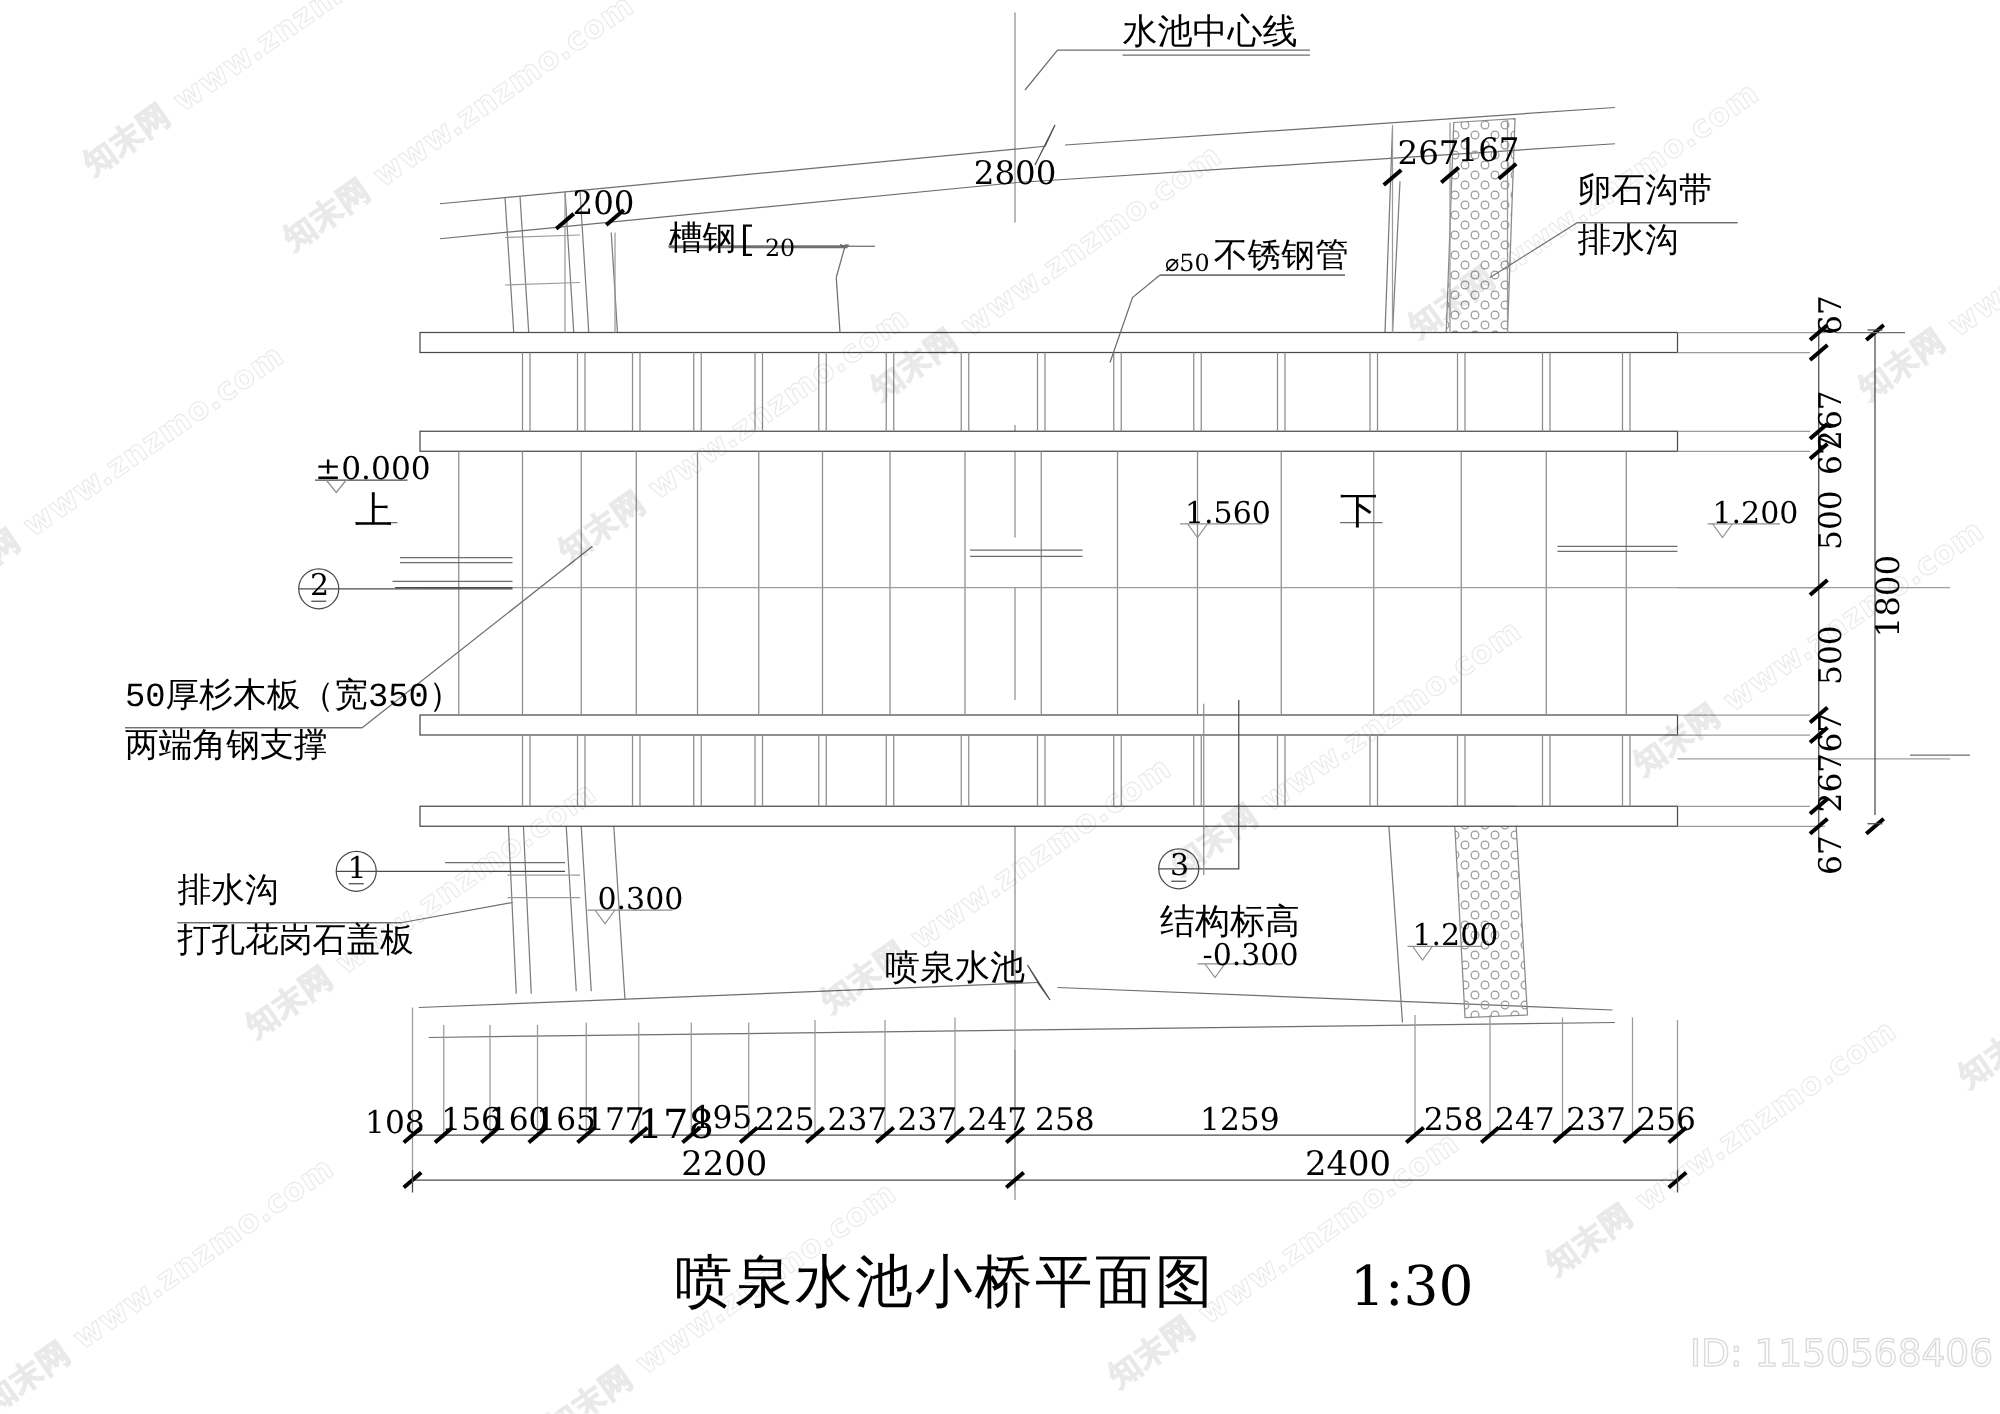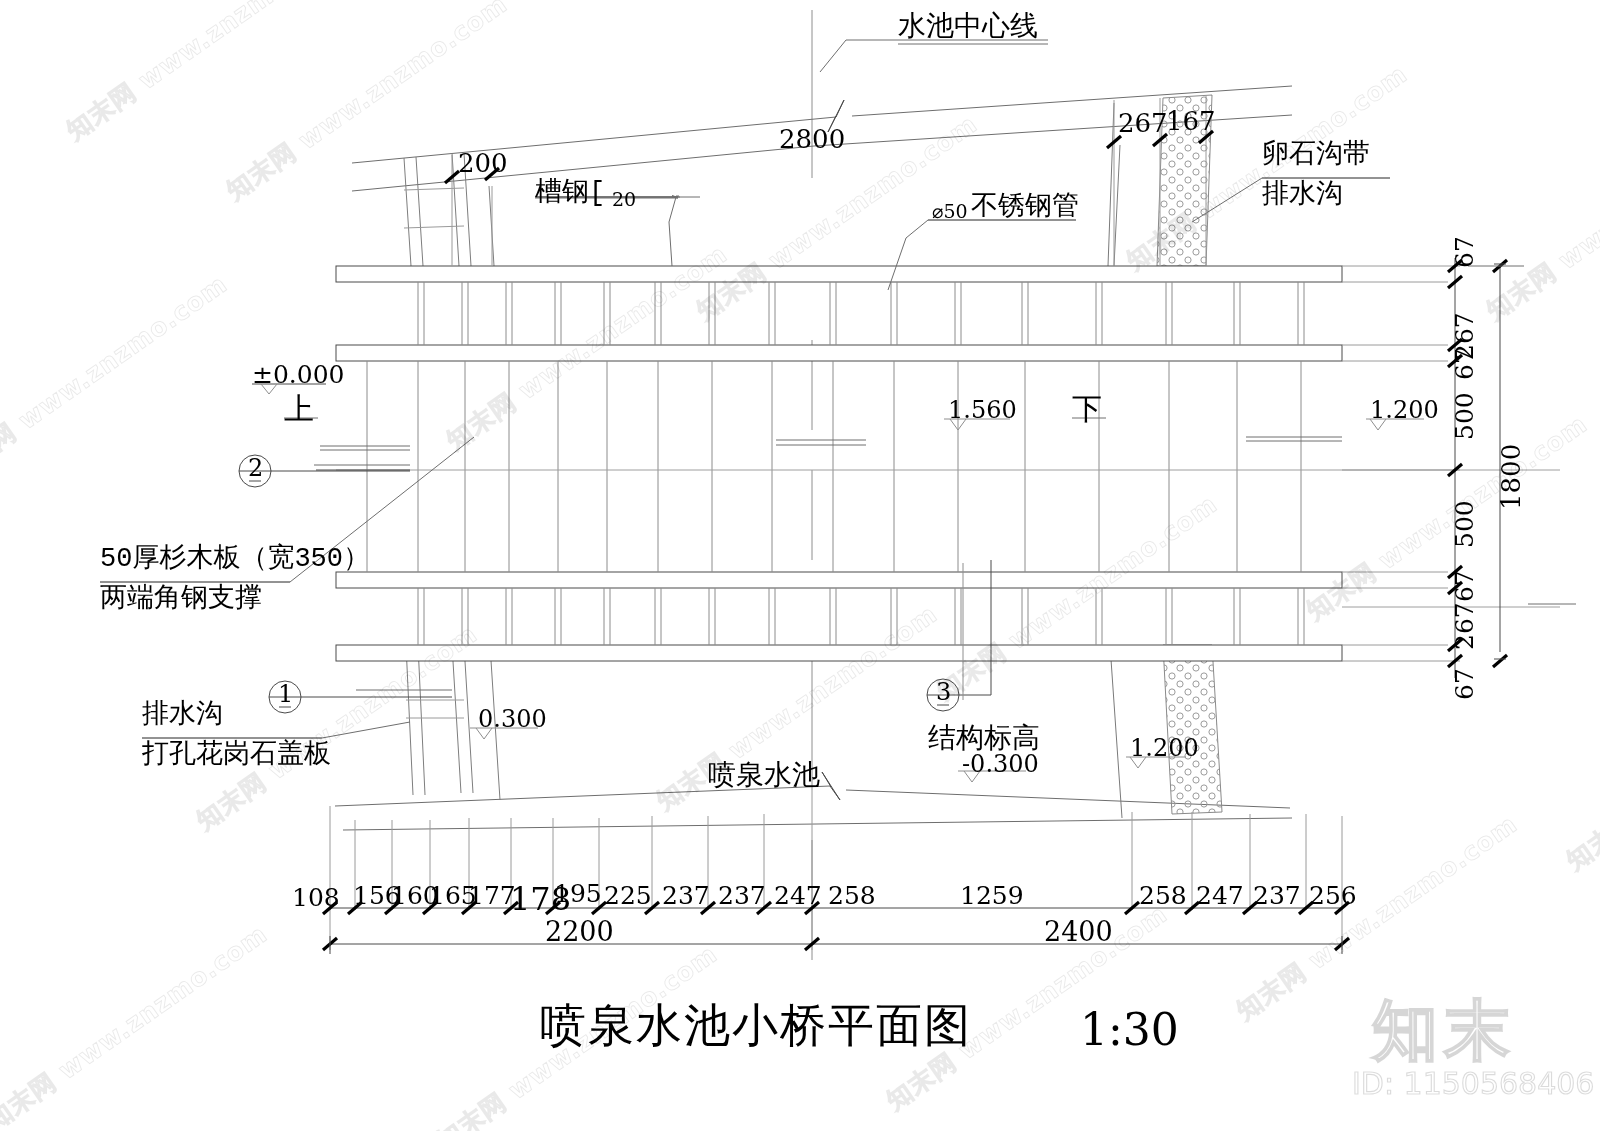--- a/index.html
+++ b/index.html
@@ -517,16 +517,15 @@
     <div class="wm" style="left:880px;top:1090px;">知末网 www.znzmo.com</div>
     <div class="wm" style="left:1120px;top:250px;">知末网 www.znzmo.com</div>
     <div class="wm" style="left:1300px;top:600px;">知末网 www.znzmo.com</div>
     <div class="wm" style="left:1230px;top:1000px;">知末网 www.znzmo.com</div>
     <div class="wm" style="left:220px;top:180px;">知末网 www.znzmo.com</div>
     <div class="wm" style="left:1480px;top:300px;">知末网 www.znzmo.com</div>
     <div class="wm" style="left:1560px;top:850px;">知末网 www.znzmo.com</div>
     <div class="wm" style="left:60px;top:120px;">知末网 www.znzmo.com</div>
   </div>
 
-  <div class="brand" style="left:1372px;top:986px;font-size:66px;font-weight:700;letter-spacing:6px;">知末</div>
   <div class="brand" style="left:1352px;top:1066px;font-size:30px;-webkit-text-stroke:1.2px rgba(0,0,0,0.14);">ID: 1150568406</div>
 
 </div>
 
 </body></html>

